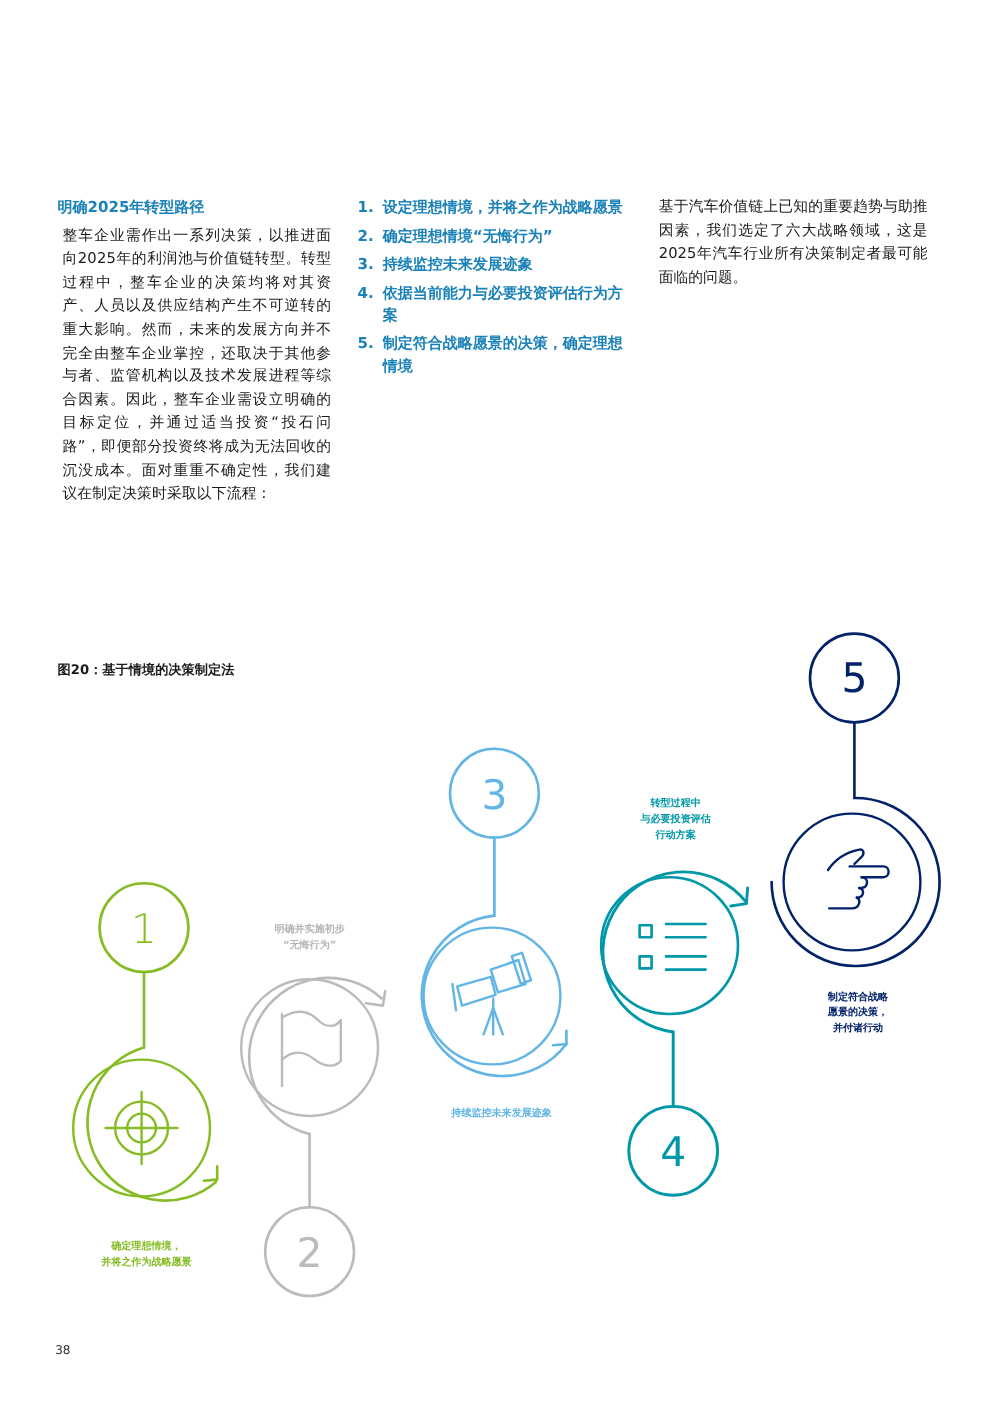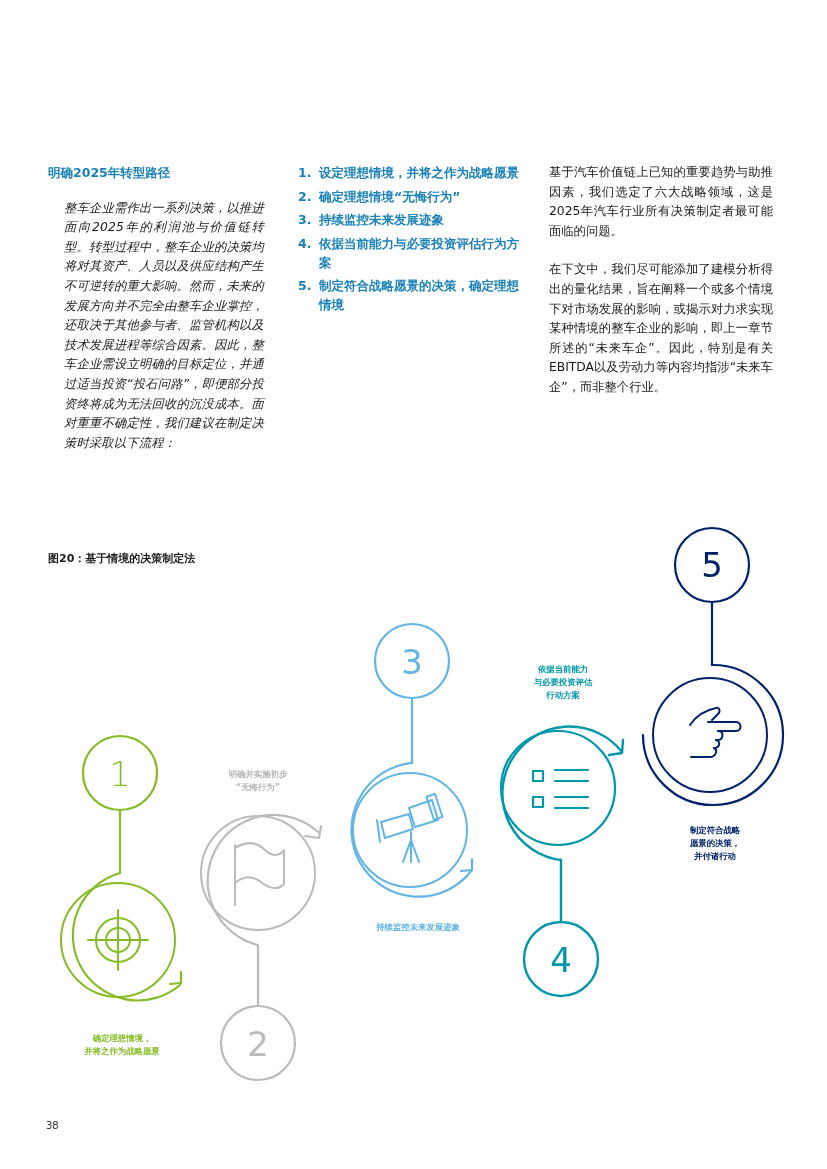--- a/index.html
+++ b/index.html
@@ -3,21 +3,21 @@
 <meta charset="utf-8">
 <style>
   html, body { margin: 0; padding: 0; background: #ffffff; }
   body { width: 827px; height: 1169px; position: relative; overflow: hidden;
          font-family: "DejaVu Sans", "Liberation Sans", sans-serif; color: #1a1a1a; }
   .col { position: absolute; top: 163px; font-size: 12.3px; line-height: 19.6px; }
   .col-left { left: 48px; width: 232px; }
   .col-mid { left: 298px; width: 232px; }
   .col-right { left: 549px; width: 236px; }
   .section-title { color: #1a82b8; font-weight: bold; font-size: 12.5px; margin: 0 0 1px 0; }
-  .body-text { margin: 16px; letter-spacing: 0.15px; text-align: justify; font-style: italic; }
+  .body-text { margin: 4px; letter-spacing: 0.15px; text-align: justify; }
   .steps { list-style: none; margin: 0; padding: 0; }
   .steps li { display: flex; color: #1a82b8; font-weight: bold; font-size: 12.5px; line-height: 19px; margin-bottom: 4.5px; }
   .steps .num { width: 21px; flex: none; }
   .right-p { margin: 0 12px 19px 0; text-align: justify; }
   .fig-title { position: absolute; left: 48px; top: 551px; font-size: 11px; font-weight: bold; color: #1a1a1a; }
   .diagram { position: absolute; left: 0; top: 520px; width: 827px; height: 580px; }
   .diagram svg { position: absolute; left: 0; top: 0; }
   .label { position: absolute; font-size: 8.4px; font-weight: bold; line-height: 13px; text-align: center; }
   .page-num { position: absolute; left: 46px; top: 1120px; font-size: 10px; color: #333; }
   .step-num { font-family: "DejaVu Sans", sans-serif; }
@@ -50,21 +50,20 @@
       </li>
     <li>
         <span class="num">5.</span>
         <span>制定符合战略愿景的决策，确定理想情境</span>
       </li>
   </ol>
 </div>
 
 <div class="col col-right">
   <p class="right-p">基于汽车价值链上已知的重要趋势与助推因素，我们选定了六大战略领域，这是2025年汽车行业所有决策制定者最可能面临的问题。</p>
-  <p class="right-p">在下文中，我们尽可能添加了建模分析得出的量化结果，旨在阐释一个或多个情境下对市场发展的影响，或揭示对力求实现某种情境的整车企业的影响，即上一章节所述的“未来车企”。因此，特别是有关EBITDA以及劳动力等内容均指涉“未来车企”，而非整个行业。</p>
 </div>
 
 <div class="fig-title">图20：基于情境的决策制定法</div>
 
 <div class="diagram">
   <svg width="827" height="580" viewBox="0 520 827 580" xmlns="http://www.w3.org/2000/svg" fill="none" stroke-linecap="round" stroke-linejoin="round">
 
     <g stroke="#86bc25" stroke-width="2.2">
       <circle cx="120" cy="773" r="37"></circle>
       <line x1="120" y1="810" x2="120" y2="873"></line>
@@ -157,21 +156,21 @@
     <div>并将之作为战略愿景</div>
   </div>
   <div class="label" style="left:196px; top:248px; width:124px; color:#b5b5b5; font-weight:bold;">
     <div>明确并实施初步</div>
     <div>“无悔行为”</div>
   </div>
   <div class="label" style="left:348px; top:401px; width:140px; color:#62b5e5;">
     <div>持续监控未来发展迹象</div>
   </div>
   <div class="label" style="left:508px; top:143px; width:110px; color:#0097a9;">
-    <div>依据当前能力</div>
+    <div>转型过程中</div>
     <div>与必要投资评估</div>
     <div>行动方案</div>
   </div>
   <div class="label" style="left:663px; top:304px; width:104px; color:#012169;font-family:Liberation Serif, serif;">
     <div>制定符合战略</div>
     <div>愿景的决策，</div>
     <div>并付诸行动</div>
   </div>
 </div>
 

